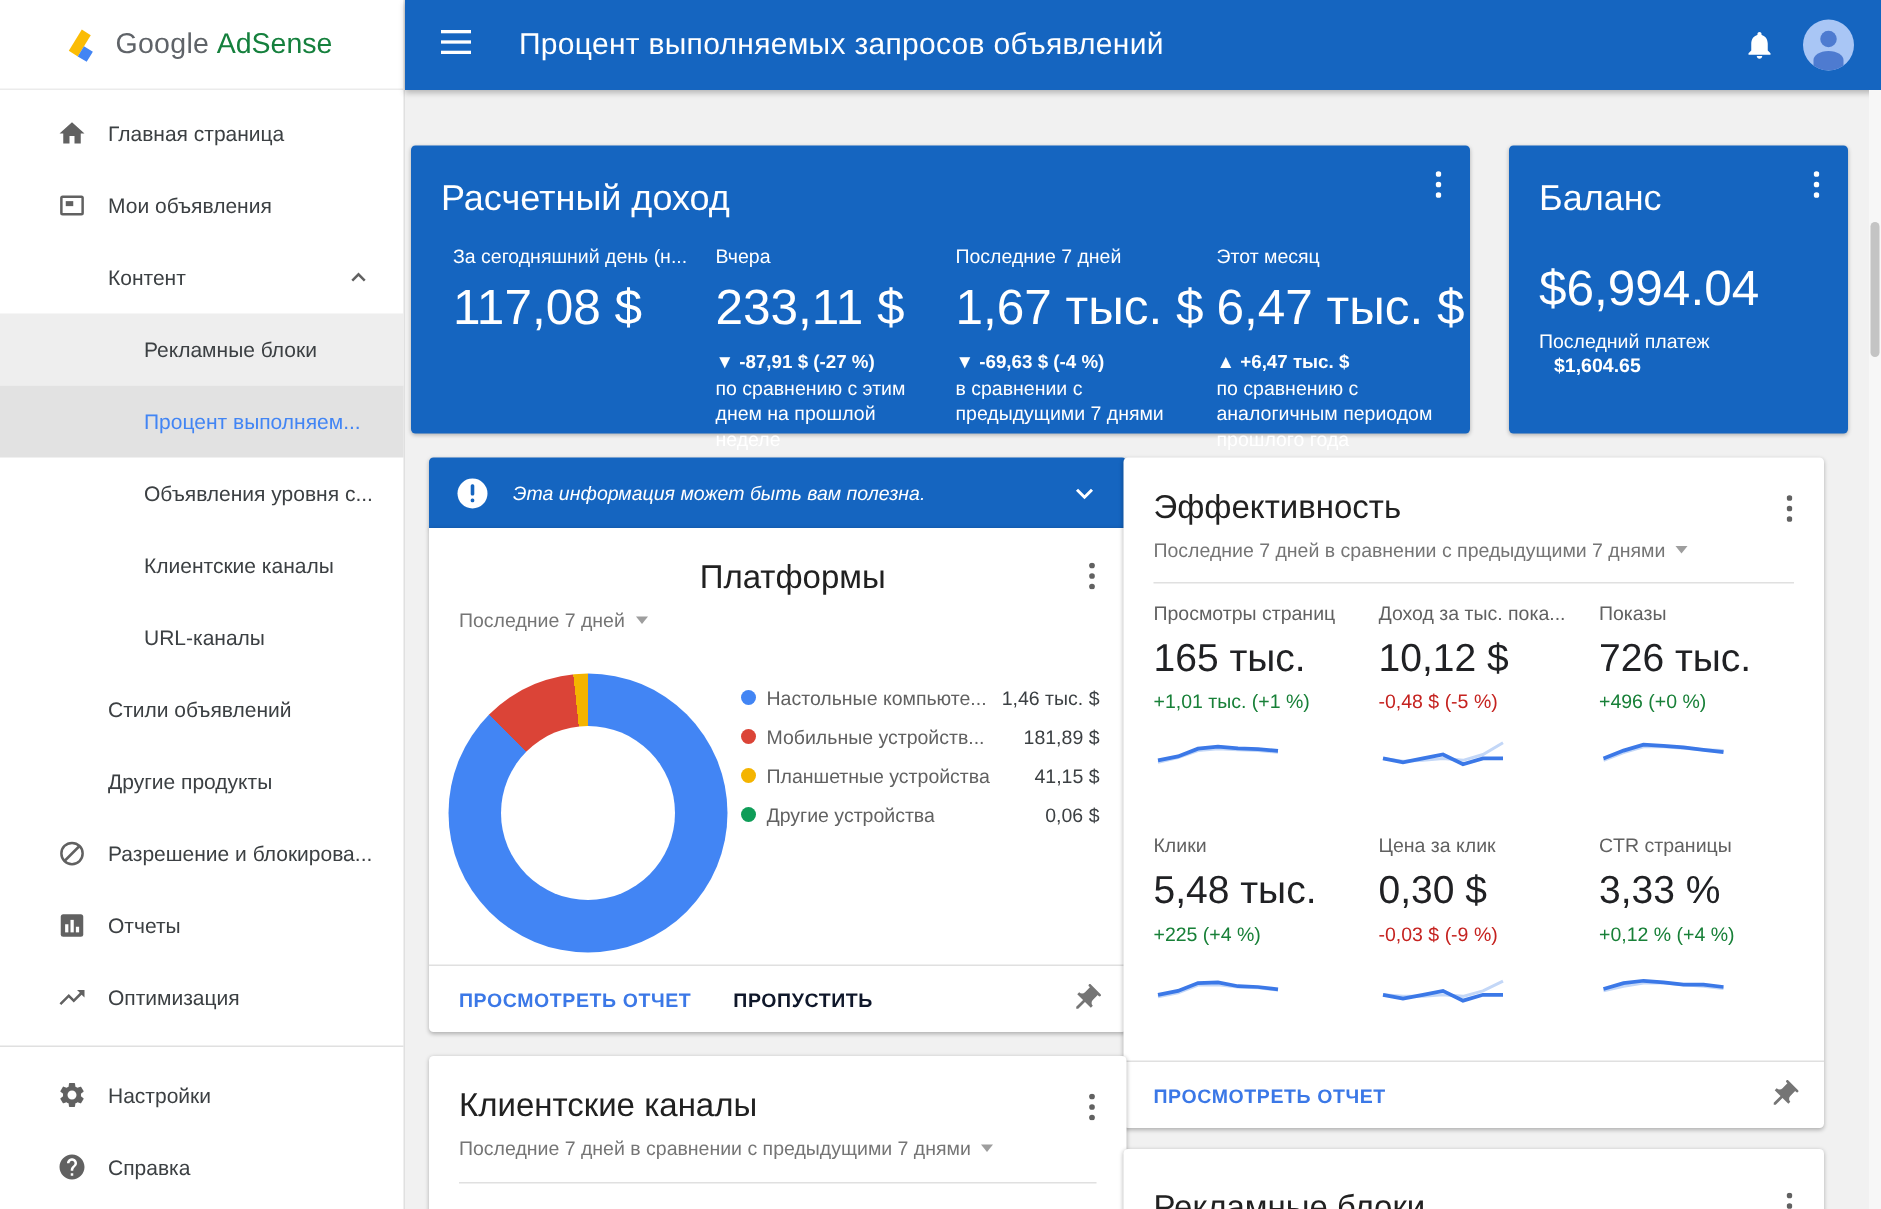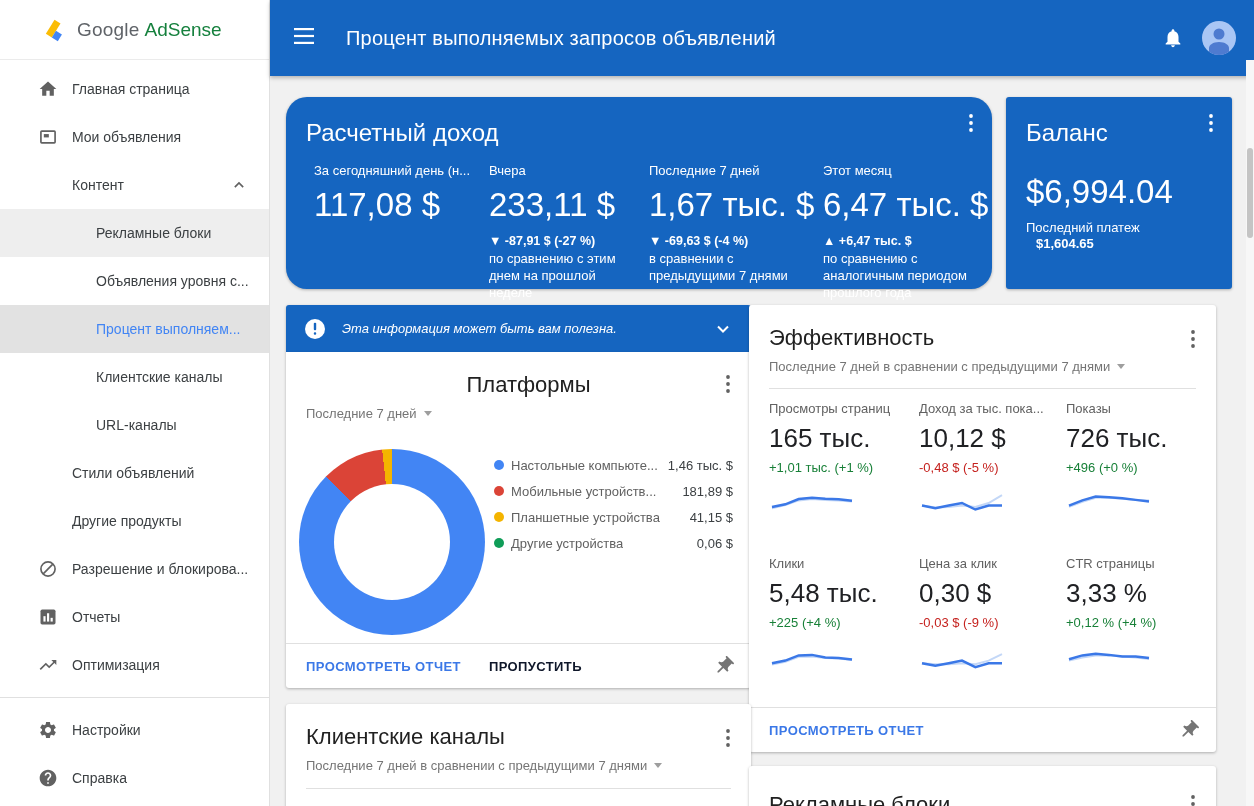--- a/index.html
+++ b/index.html
@@ -20,21 +20,21 @@
     flex:0 0 22px; display:flex; align-items:center; }
   .nav-item.noicon { padding-left:72px; }
   .nav-item.lvl2 { padding-left:96px; }
   .nav-item.hl { background:#eeeeee; }
   .nav-item.active { background:#e2e2e2; }
   .nav-item.active .nav-label { color:#4285F4; }
   .nav-chevron { position:absolute; right:20px; top:14px; color:#616161; }
   .nav-divider { height:1px; background:#e0e0e0; margin:8px 0; }
 
   
-  .appbar { position:absolute; left:270px; top:0; width:984px; height:76px;
+  .appbar { position:absolute; left:270px; top:0; width:984px; height:60px;
     background:#1565C0; display:flex; align-items:center; z-index:3;
     box-shadow:0 2px 4px rgba(0,0,0,.25); }
   .hamburger { margin-left:24px; cursor:pointer; width:22px; }
   .appbar-title { color:#fff; font-size:20px; margin-left:30px; letter-spacing:.2px; }
   .appbar-right { margin-left:auto; display:flex; align-items:center; gap:18px;
     margin-right:18px; }
   .bell { cursor:pointer; display:flex; }
   .avatar { width:34px; height:34px; border-radius:50%; background:#A9C6F5;
     overflow:hidden; cursor:pointer; position:relative; }
   .avatar svg { position:absolute; left:0; top:0; }
@@ -43,21 +43,21 @@
   .main { position:absolute; left:270px; top:60px; width:984px; height:746px;
     background:#f1f1f1; overflow:hidden; }
   .card { position:absolute; border-radius:3px; box-shadow:0 1px 3px rgba(0,0,0,.28); }
   .blue-card { background:#1565C0; color:#fff; }
   .white-card { background:#fff; }
 
   .dots { position:absolute; cursor:pointer; width:18px; height:24px;
     display:flex; align-items:center; justify-content:center; }
 
   
-  .income-card { left:16px; top:37px; width:706px; height:192px;border-radius:21px; }
+  .income-card { left:4px; top:37px; width:706px; height:192px; }
   .income-title { font-size:24px; padding:22px 0 0 20px; }
   .inc-cols { display:flex; padding-left:28px; margin-top:16px; }
   .inc-col { padding-right:12px; }
   .inc-col:nth-child(1){ width:175px; }
   .inc-col:nth-child(2){ width:160px; }
   .inc-col:nth-child(3){ width:174px; }
   .inc-col:nth-child(4){ width:165px; }
   .inc-label { font-size:13px; white-space:nowrap; overflow:hidden; }
   .inc-value { font-size:33px; margin-top:8px; white-space:nowrap; }
   .inc-delta { font-size:12.5px; font-weight:bold; margin-top:10px; }
@@ -158,25 +158,25 @@
       <span class="nav-label">Контент</span>
       <span class="nav-chevron">
         <svg width="20" height="20" viewBox="0 0 24 24" fill="none" stroke="currentColor" stroke-width="2">
             <polyline points="7,14.5 12,9.5 17,14.5"></polyline>
           </svg>
       </span>
     </div>
     <div class="nav-item lvl2 hl">
       <span class="nav-label">Рекламные блоки</span>
     </div>
+    <div class="nav-item lvl2 active">
+      <span class="nav-label">Процент выполняем...</span>
+    </div>
     <div class="nav-item lvl2">
       <span class="nav-label">Объявления уровня с...</span>
-    </div>
-    <div class="nav-item lvl2 active">
-      <span class="nav-label">Процент выполняем...</span>
     </div>
     <div class="nav-item lvl2">
       <span class="nav-label">Клиентские каналы</span>
     </div>
     <div class="nav-item lvl2">
       <span class="nav-label">URL-каналы</span>
     </div>
     <div class="nav-item noicon">
       <span class="nav-label">Стили объявлений</span>
     </div>

